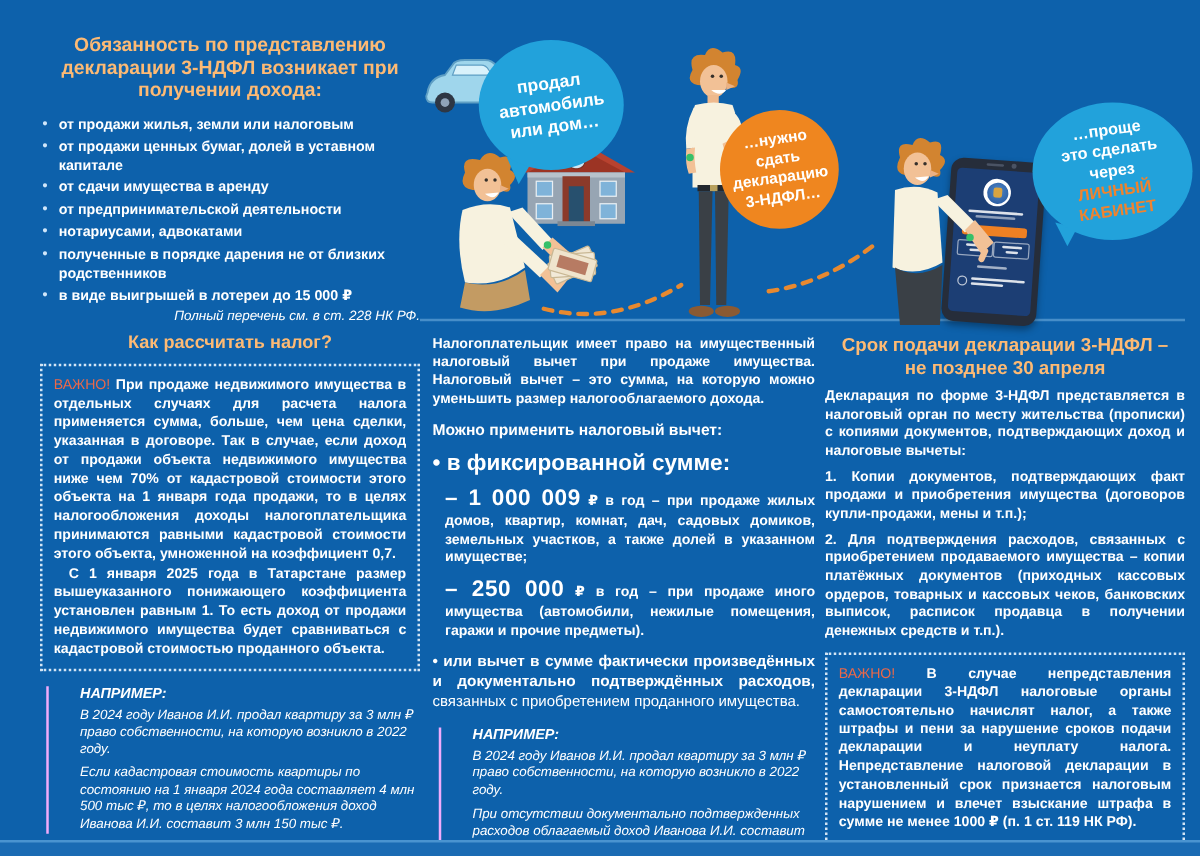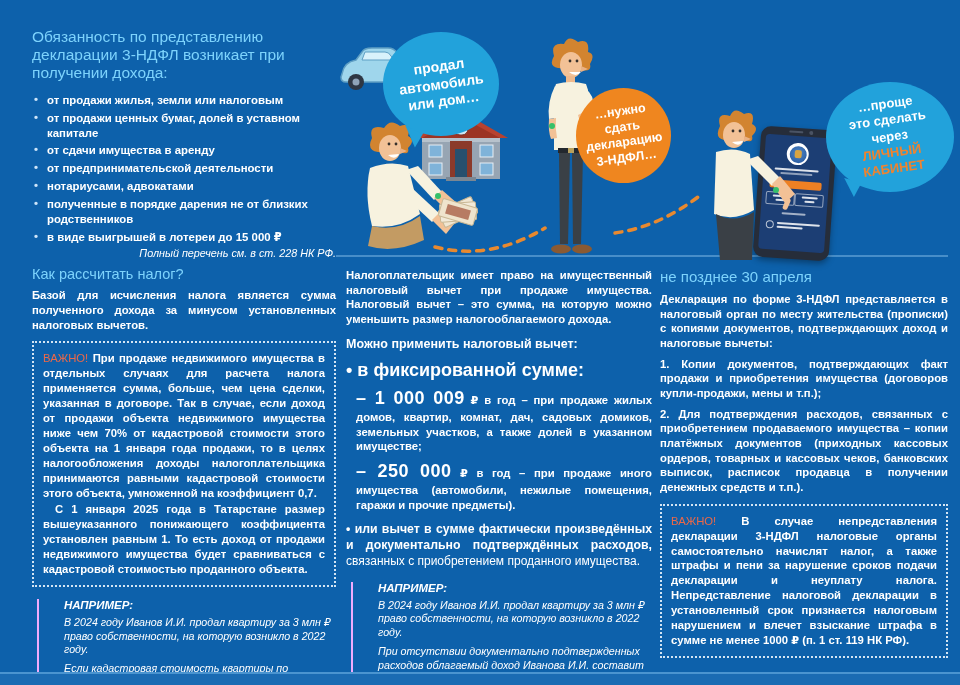--- a/index.html
+++ b/index.html
@@ -5,21 +5,21 @@
   html,body{margin:0;padding:0;}
   .poster{
     position:relative;width:960px;height:685px;overflow:hidden;
     background:#0d61ab;color:#fff;
     font-family:"Liberation Sans","DejaVu Sans",sans-serif;
   }
   .col{position:absolute;}
   p{margin:0;}
   
   .col-left{left:32px;top:28px;width:304px;}
-  .h-orange{color:#7dd3fc;font-weight:normal;}
+  .h-orange{color:#fdba74;font-weight:bold;text-align:center;}
   .title-main{font-size:15.5px;line-height:1.16;}
   .bullet-list{list-style:none;margin:11px 0 0 0;padding:0;}
   .bullet-list li{
     position:relative;padding-left:15px;margin:3px 0;
     font-size:11.4px;font-weight:bold;line-height:1.3;
   }
   .bullet-list li::before{
     content:"•";position:absolute;left:2px;top:-1px;color:#cfe6fa;
   }
   .note-right{margin-top:3px;font-size:10.8px;font-style:italic;text-align:right;}
@@ -259,21 +259,20 @@
       <li>от продажи жилья, земли или налоговым</li>
       <li>от продажи ценных бумаг, долей в уставном капитале</li>
       <li>от сдачи имущества в аренду</li>
       <li>от предпринимательской деятельности</li>
       <li>нотариусами, адвокатами</li>
       <li>полученные в порядке дарения не от близких родственников</li>
       <li>в виде выигрышей в лотереи до 15 000 ₽</li>
     </ul>
     <p class="note-right">Полный перечень см. в ст. 228 НК РФ.</p>
     <div class="h-orange h2">Как рассчитать налог?</div>
-    <p class="body-p">Базой для исчисления налога является сумма полученного дохода за минусом установленных налоговых вычетов.</p>
     <div class="dotted-box">
       <p><span class="vazhno">ВАЖНО!</span> <span>При продаже недвижимого имущества в отдельных случаях для расчета налога применяется сумма, больше, чем цена сделки, указанная в договоре. Так в случае, если доход от продажи объекта недвижимого имущества ниже чем 70% от кадастровой стоимости этого объекта на 1 января года продажи, то в целях налогообложения доходы налогоплательщика принимаются равными кадастровой стоимости этого объекта, умноженной на коэффициент 0,7.</span></p>
       <p>С 1 января 2025 года в Татарстане размер вышеуказанного понижающего коэффициента установлен равным 1. То есть доход от продажи недвижимого имущества будет сравниваться с кадастровой стоимостью проданного объекта.</p>
     </div>
     <div class="example">
       <div class="ex-label">НАПРИМЕР:</div>
       <p>В 2024 году Иванов И.И. продал квартиру за 3 млн ₽  право собственности, на которую возникло в 2022 году.</p>
       <p>Если кадастровая стоимость квартиры по состоянию на 1 января 2024 года составляет 4 млн 500 тыс ₽, то в целях налогообложения доход Иванова И.И. составит 3 млн 150 тыс ₽.</p>
 
     </div>
@@ -290,20 +289,21 @@
       <div class="ex-label">НАПРИМЕР:</div>
       <p>В 2024 году Иванов И.И. продал квартиру за 3 млн ₽ право собственности, на которую возникло в 2022 году.</p>
       <p>При отсутствии документально подтвержденных расходов облагаемый доход Иванова И.И. составит 2 млн ₽, а сумма налога 260 тыс. ₽:</p>
       <p>НДФЛ = (3 млн ₽ - 1 млн ₽) *13%=260 тыс. ₽.</p>
 
     </div>
   </div>
 
   <div class="col col-right">
     <div class="h-orange title-right">
+      <span>Срок подачи декларации 3-НДФЛ –</span>
       <span>не позднее 30 апреля</span>
     </div>
     <p class="body-p">Декларация по форме 3-НДФЛ представляется в налоговый орган по месту жительства (прописки) с копиями документов, подтверждающих доход и налоговые вычеты:</p>
     <p class="body-p">1. Копии документов, подтверждающих факт продажи и приобретения имущества (договоров купли-продажи, мены и т.п.);</p>
     <p class="body-p">2. Для подтверждения расходов, связанных с приобретением продаваемого имущества – копии платёжных документов (приходных кассовых ордеров, товарных и кассовых чеков, банковских выписок, расписок продавца в получении денежных средств и т.п.).</p>
     <div class="dotted-box">
       <p><span class="vazhno">ВАЖНО!</span><span> В случае непредставления декларации 3-НДФЛ налоговые органы самостоятельно начислят налог, а также штрафы и пени за нарушение сроков подачи декларации и неуплату налога. Непредставление налоговой декларации в установленный срок признается налоговым нарушением и влечет взыскание штрафа в сумме </span><span style="font-weight:bold">не менее 1000 ₽</span><span> (п. 1 ст. 119 НК РФ).</span></p>
     </div>
 
   </div>

